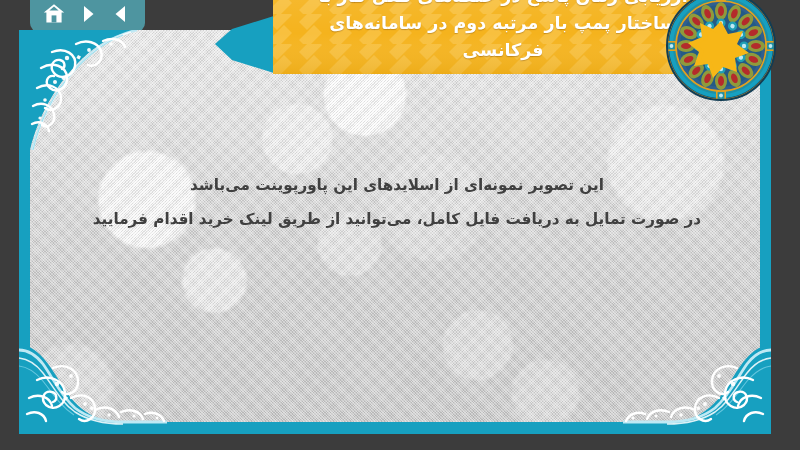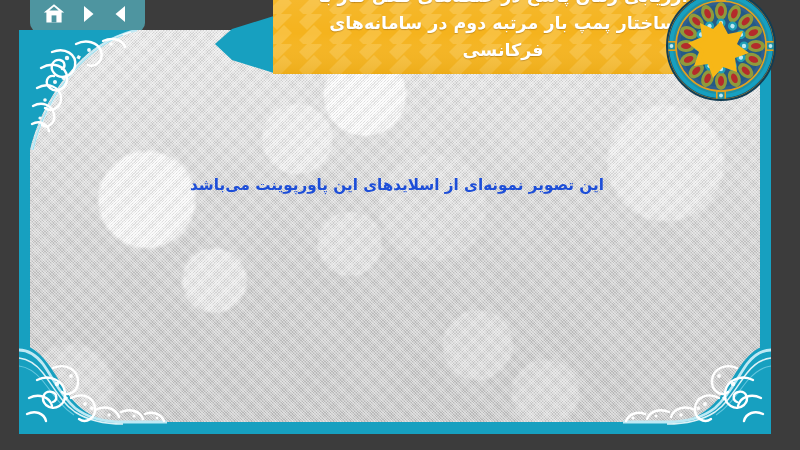--- a/index.html
+++ b/index.html
@@ -91,21 +91,21 @@
   #medallion {
     position:absolute; left:665px; top:-10px;
     width:112px; height:112px; z-index:8;
   }
 
   
   #body-text {
     position:absolute;
     right:22px; top:138px; left:26px;
     direction:rtl; text-align:center;
-    color:#1d4ed8;
+    color:#404040;
     font-size:15.2px;
     line-height:34px;
     font-weight:700;
     z-index:4;
   }
   #body-text .line { white-space:nowrap; }
   #body-text .line.l1 { padding-right:0; }
 </style>
 </head>
 <body>
@@ -230,20 +230,21 @@
               <circle cx="138" cy="82" r="1.5"></circle>
             <path d="M46 60 l3 1.6 -1.6 3 -3 -1.6 Z"></path>
             <path d="M72 70 l3 1.6 -1.6 3 -3 -1.6 Z"></path>
           </g>
         </g>
       </svg>
     </div>
 
     <div id="body-text">
       <div class="line l1">این تصویر نمونه‌ای از اسلایدهای این پاورپوینت می‌باشد</div>
+      <div class="line">در صورت تمایل به دریافت فایل کامل، می‌توانید از طریق لینک خرید اقدام فرمایید</div>
     </div>
   </div>
 
   <div id="title-banner">
     <svg id="banner-shape" width="512" height="106" viewBox="0 0 512 106">
       <defs>
         <pattern id="chev" width="30" height="30" patternUnits="userSpaceOnUse" patternTransform="rotate(0)">
           <rect width="30" height="30" fill="#f5b31d"></rect>
           <path d="M-6 8 L9 -7 L17 1 L2 16 Z" fill="#f8c244" opacity=".85"></path>
           <path d="M-6 26 L9 11 L17 19 L2 34 Z" fill="#f8c244" opacity=".85"></path>

